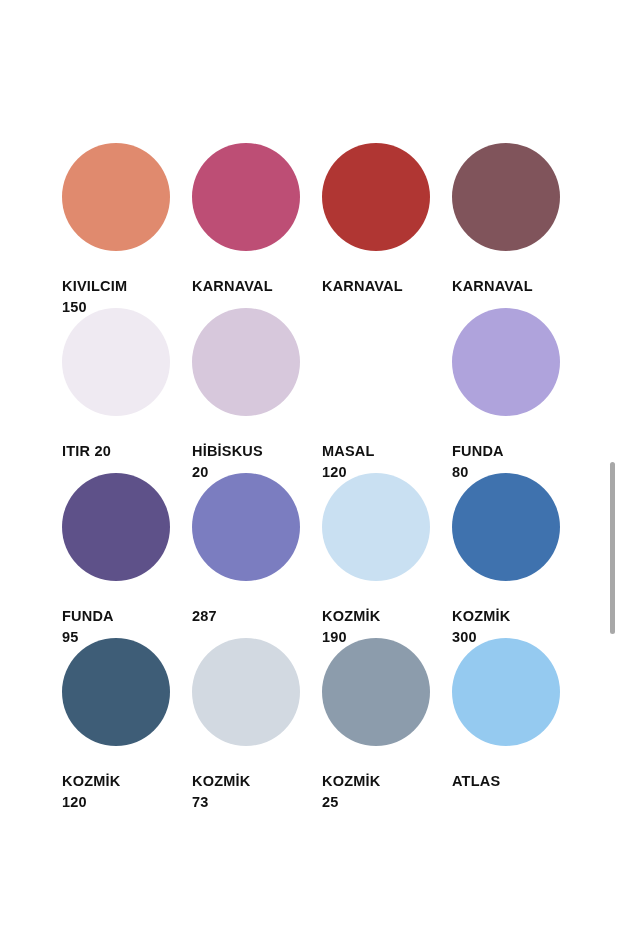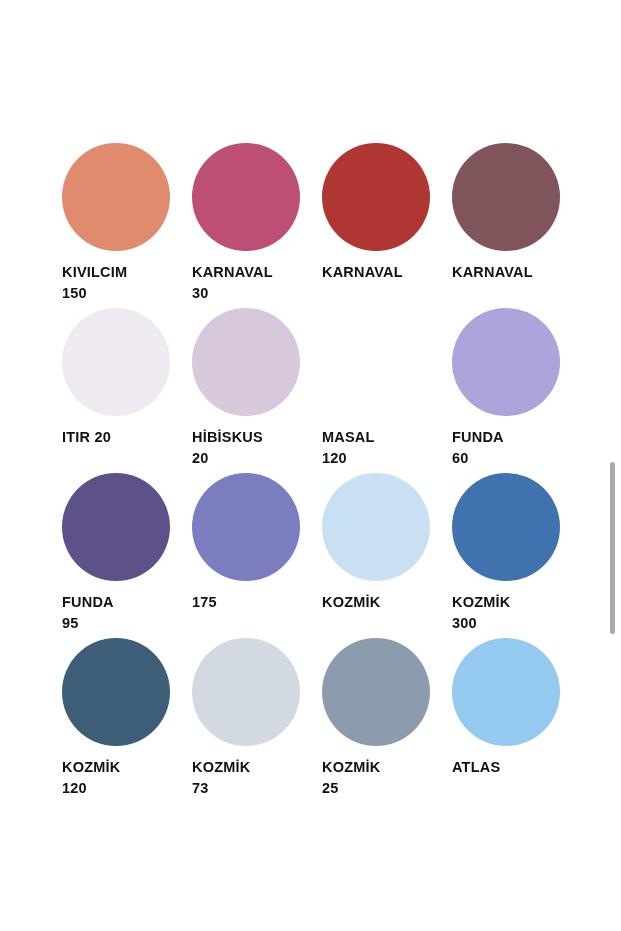--- a/index.html
+++ b/index.html
@@ -47,21 +47,21 @@
 
   .swatch-dot {
     width: 108px;
     height: 108px;
     border-radius: 50%;
     display: block;
     background: #ffffff;
   }
 
   .swatch-caption {
-    margin-top: 11px;
+    margin-top: 25px;
     width: 118px;
     text-align: left;
     color: #111111;
     font-family: "Liberation Sans", sans-serif;
     font-size: 14.5px;
     font-weight: 700;
     line-height: 1.45;
     letter-spacing: 0.2px;
   }
 
@@ -109,21 +109,20 @@
         <span class="swatch-dot" style="background: rgb(224, 138, 110);"></span>
         <div class="swatch-caption">
           <span class="swatch-name">KIVILCIM</span>
           <span class="swatch-code">150</span>
         </div>
       </div>
       <div class="swatch-cell">
         <span class="swatch-dot" style="background: rgb(189, 78, 117);"></span>
         <div class="swatch-caption">
           <span class="swatch-name">KARNAVAL</span>
-          <span class="swatch-code">30</span>
         </div>
       </div>
       <div class="swatch-cell">
         <span class="swatch-dot" style="background: rgb(176, 54, 51);"></span>
         <div class="swatch-caption">
           <span class="swatch-name">KARNAVAL</span>
         </div>
       </div>
       <div class="swatch-cell">
         <span class="swatch-dot" style="background: rgb(128, 84, 91);"></span>
@@ -148,40 +147,41 @@
         <span class="swatch-dot" style="background: rgb(255, 255, 255);"></span>
         <div class="swatch-caption">
           <span class="swatch-name">MASAL</span>
           <span class="swatch-code">120</span>
         </div>
       </div>
       <div class="swatch-cell">
         <span class="swatch-dot" style="background: rgb(175, 163, 220);"></span>
         <div class="swatch-caption">
           <span class="swatch-name">FUNDA</span>
-          <span class="swatch-code">60</span>
+          <span class="swatch-code">80</span>
         </div>
       </div>
       <div class="swatch-cell">
         <span class="swatch-dot" style="background: rgb(94, 81, 137);"></span>
         <div class="swatch-caption">
           <span class="swatch-name">FUNDA</span>
           <span class="swatch-code">95</span>
         </div>
       </div>
       <div class="swatch-cell">
         <span class="swatch-dot" style="background: rgb(123, 125, 192);"></span>
         <div class="swatch-caption">
-          <span class="swatch-code">175</span>
+          <span class="swatch-code">287</span>
         </div>
       </div>
       <div class="swatch-cell">
         <span class="swatch-dot" style="background: rgb(201, 224, 242);"></span>
         <div class="swatch-caption">
           <span class="swatch-name">KOZMİK</span>
+          <span class="swatch-code">190</span>
         </div>
       </div>
       <div class="swatch-cell">
         <span class="swatch-dot" style="background: rgb(63, 114, 174);"></span>
         <div class="swatch-caption">
           <span class="swatch-name">KOZMİK</span>
           <span class="swatch-code">300</span>
         </div>
       </div>
       <div class="swatch-cell">

